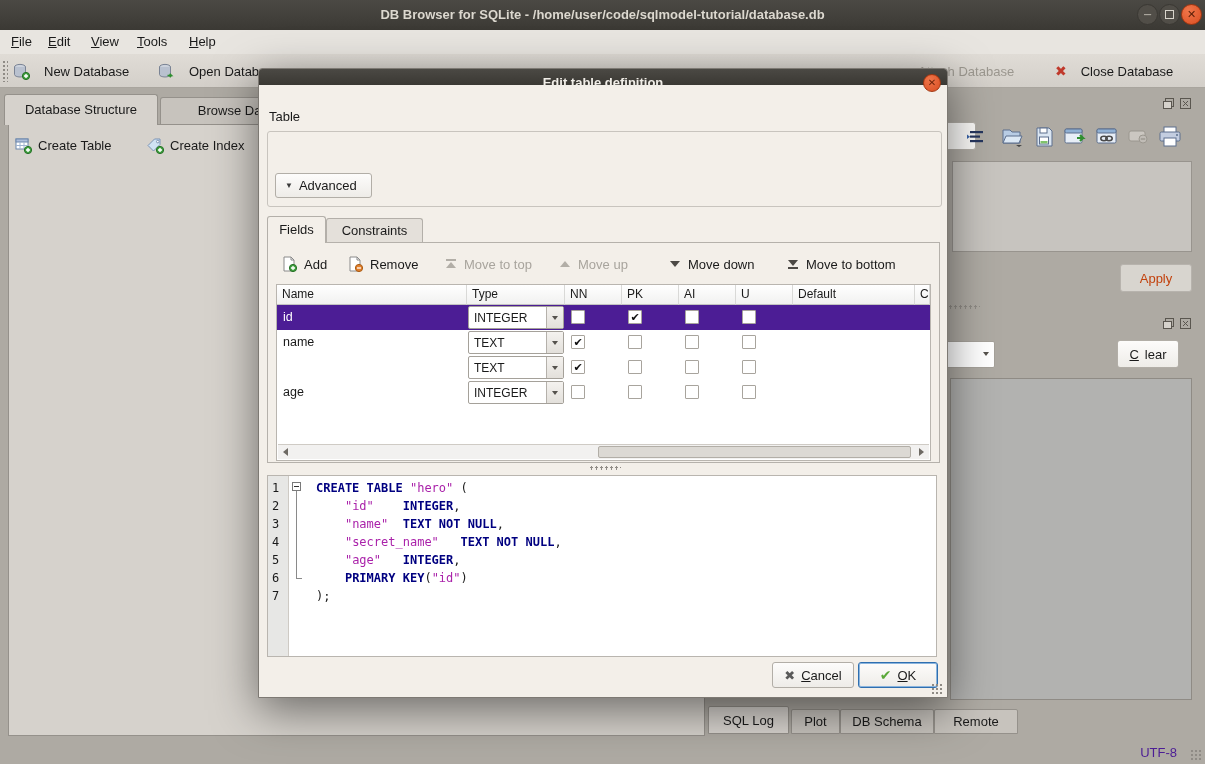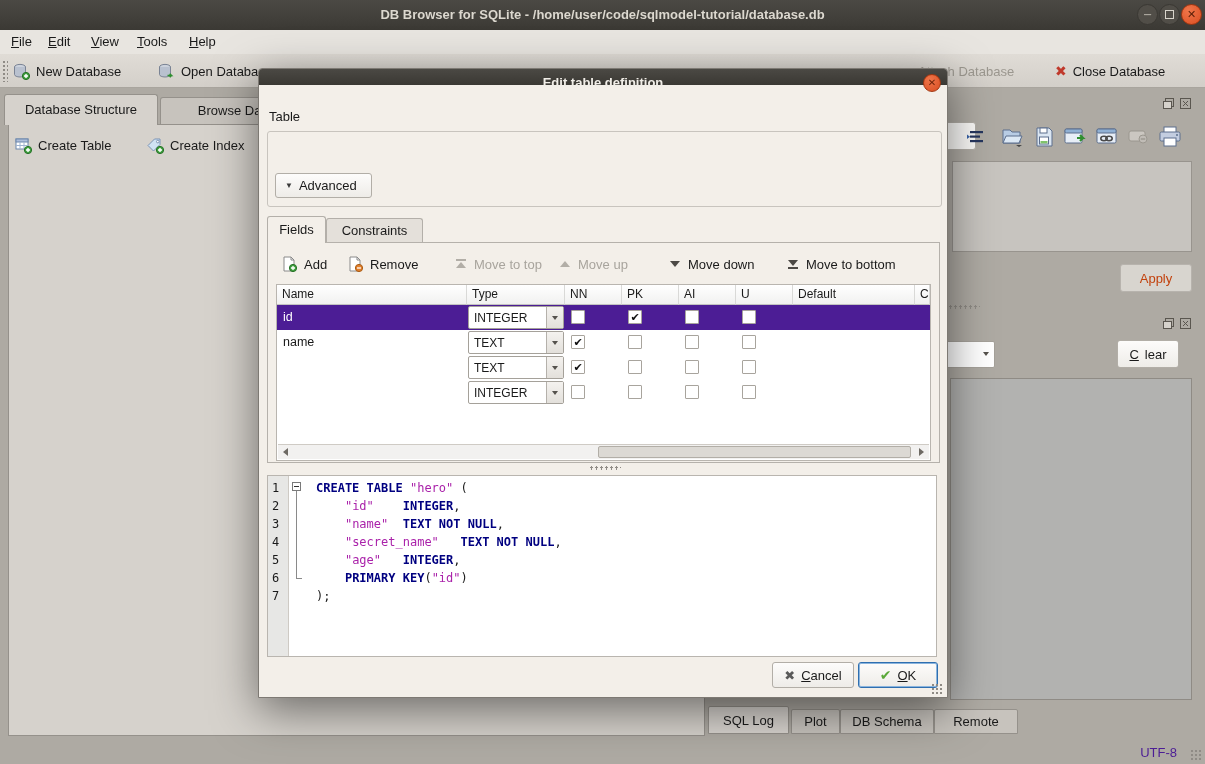--- a/index.html
+++ b/index.html
@@ -17,21 +17,21 @@
     color:#d8d4cb;text-align:center;line-height:19px;font-size:10px;box-sizing:border-box;}
   .winbtn.close{background:radial-gradient(circle at 35% 30%,#f0764a,#da4e22);border-color:#a23610;color:#5e2008;font-weight:bold;font-size:11px;}
   .winbtn .sq{display:inline-block;width:7px;height:7px;border:1.5px solid #d8d4cb;vertical-align:middle;margin-top:-2px;}
 
   
   .menubar{left:0;top:30px;width:1205px;height:24px;background:#e8e5e0;}
   .menu-item{position:absolute;top:0;line-height:24px;padding:0 4px;}
   .toolbar{left:0;top:54px;width:1205px;height:34px;background:linear-gradient(#e0dcd6,#d3cfc9);border-bottom:1px solid #a9a59e;box-sizing:border-box;}
   .tgrip{position:absolute;left:2px;top:6px;width:6px;height:22px;
     background-image:radial-gradient(circle,#8f8b85 1px,transparent 1.3px);background-size:4px 4px;}
-  .tbtn{position:absolute;top:6px;height:22px;display:flex;align-items:center;gap:6px;white-space:nowrap;}
+  .tbtn{position:absolute;top:6px;height:22px;display:flex;align-items:center;gap:14px;white-space:nowrap;}
   .tbtn.disabled{color:#9b978f;}
   .xglyph{color:#c0392b;font-weight:bold;font-size:14px;}
 
   
   .ltab{position:absolute;background:#c7c3bd;border:1px solid #95918b;border-bottom:none;border-radius:3px 3px 0 0;
     text-align:center;box-sizing:border-box;}
   .ltab.active{background:#d6d2cc;z-index:3;}
   .panel{left:8px;top:124px;width:697px;height:612px;background:#d6d2cc;border:1px solid #95918b;box-sizing:border-box;z-index:1;}
   .flatbtn{position:absolute;height:27px;display:flex;align-items:center;gap:6px;white-space:nowrap;}
   .tree{position:absolute;left:13px;top:167px;width:686px;height:566px;background:#b3b3b1;border:1px solid #8f8b85;box-sizing:border-box;}
@@ -377,21 +377,21 @@
     <span class="icon">
       <svg width="16" height="16" viewBox="0 0 16 16">
           <path d="M3 1h7l3 3v11H3z" fill="#fff" stroke="#8a8a8a"></path>
           <path d="M10 1v3h3" fill="none" stroke="#8a8a8a"></path>
           <circle cx="12" cy="12" r="3.6" fill="#e2812e" stroke="#a85a12"></circle>
           <path d="M10 12h4" stroke="#fff" stroke-width="1.3"></path>
         </svg>
     </span>
     <span>Remove</span>
   </div>
-  <div class="action disabled" style="left:196px;top:182px;">
+  <div class="action disabled" style="left:186px;top:182px;">
     <span class="mi">
         <span class="bar" style="top:1px;"></span>
         <span class="tu" style="top:4px;"></span>
       </span>
     <span>Move to top</span>
   </div>
   <div class="action disabled" style="left:300px;top:182px;">
     <span class="mi">
         <span class="tu" style="top:3px;"></span>
       </span>
@@ -453,20 +453,21 @@
         <span class="cbtn">
             <span class="arr-down"></span>
           </span>
       </div>
       <span class="checkbox cb-nn on">✔</span>
       <span class="checkbox cb-pk"></span>
       <span class="checkbox cb-ai"></span>
       <span class="checkbox cb-u"></span>
     </div>
     <div class="grow" style="top:95px;">
+      <div class="gname">age</div>
       <div class="combo">
         <span class="val">INTEGER</span>
         <span class="cbtn">
             <span class="arr-down"></span>
           </span>
       </div>
       <span class="checkbox cb-nn"></span>
       <span class="checkbox cb-pk"></span>
       <span class="checkbox cb-ai"></span>
       <span class="checkbox cb-u"></span>

